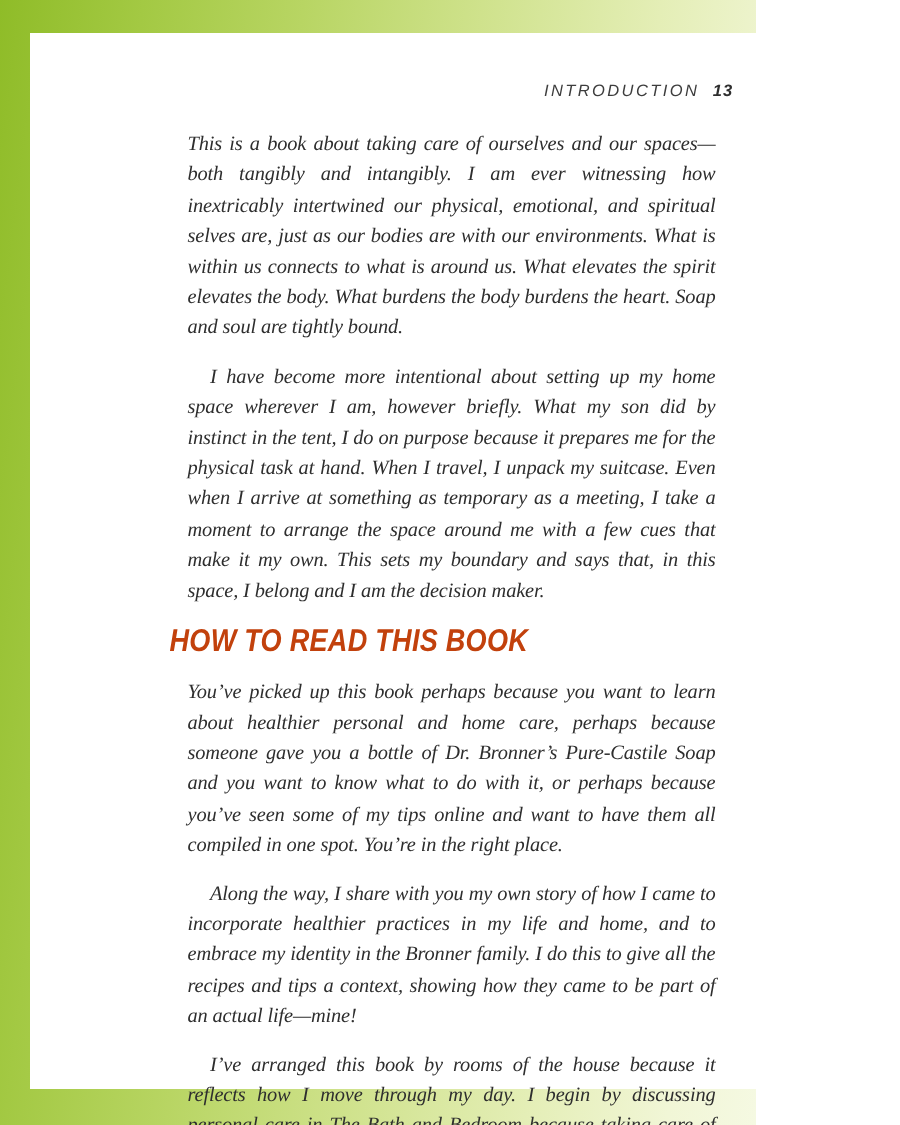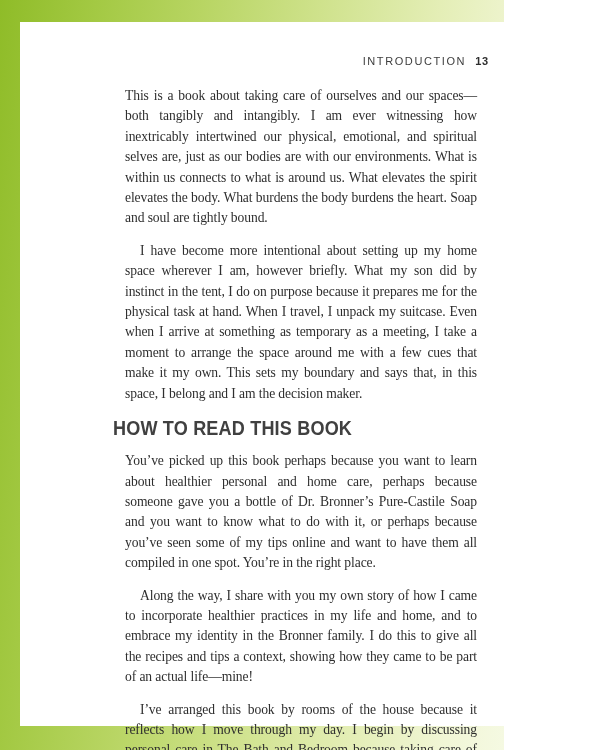--- a/index.html
+++ b/index.html
@@ -14,20 +14,21 @@
     width: 504px;
     height: 750px;
     background: linear-gradient(97deg,
       #8fbc28 0%,
       #a3c943 16%,
       #b8d563 34%,
       #cfe28c 54%,
       #e4eeb6 74%,
       #f1f6d6 90%,
       #f5f9e2 100%);
+    font-style: italic;
   }
   .page {
     position: absolute;
     left: 20px;
     top: 22px;
     width: 558px;
     height: 704px;
     background: #ffffff;
   }
   .content {
@@ -66,21 +67,21 @@
   .body-text p.indent {
     text-indent: 15px;
   }
   h2.section-heading {
     margin: 13px 0 8px 0;
     padding: 0;
     font-family: "Liberation Sans", "DejaVu Sans", sans-serif;
     font-weight: 700;
     font-size: 21px;
     line-height: 22px;
-    color: #404040;
+    color: #c2410c;
     white-space: nowrap;
   }
   h2.section-heading .condense {
     display: inline-block;
     transform: scaleX(0.86);
     transform-origin: 0 50%;
     letter-spacing: 0.2px;
   }
 </style>
 </head>

